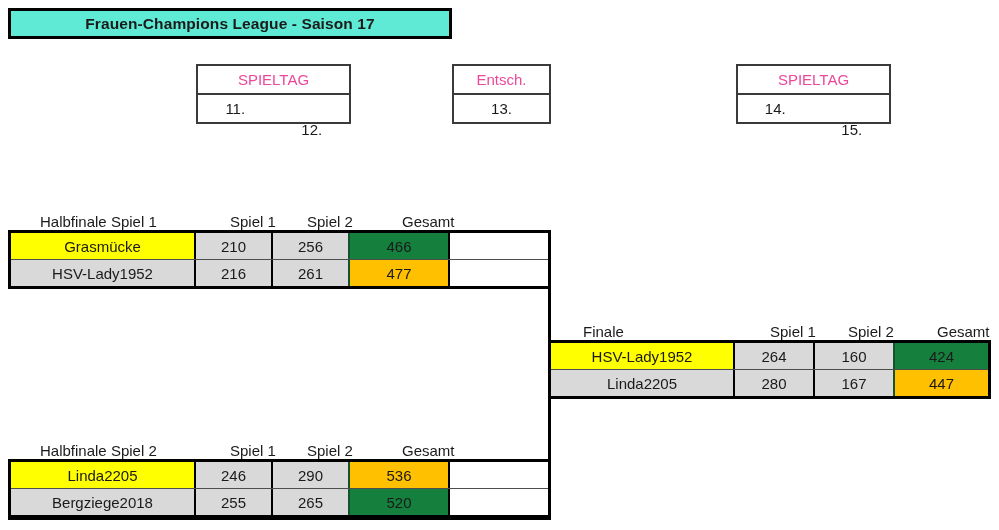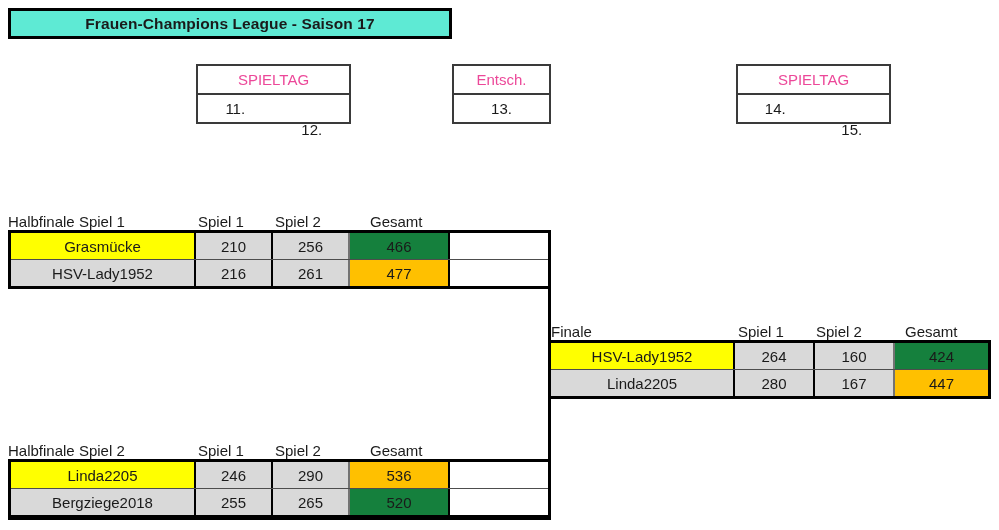--- a/index.html
+++ b/index.html
@@ -65,41 +65,42 @@
   .match .colheads {
     position: relative;
     height: 22px;
   }
   .match .colheads span {
     position: absolute;
     bottom: 0;
     font-size: 15px;
     color: #1a1a1a;
     white-space: nowrap;
+    margin-left: 32px;
   }
   .match .grid {
     border: 3px solid #000000;
     background: #ffffff;
   }
   .match .row { display: flex; height: 26px; }
   .match .row + .row { border-top: 1px solid #4d4d4d; }
   .match .c {
     box-sizing: border-box;
     display: flex; align-items: center; justify-content: center;
     font-size: 15px;
     color: #1a1a1a;
     border-right: 2px solid #000000;
     overflow: hidden;
     white-space: nowrap;
   }
   .match .c:last-child { border-right: none; }
   .c-name   { background: #D9D9D9; }
   .c-name.win { background: #FFFF00; }
   .c-score  { background: #D9D9D9; border-right-width: 1px; border-right-color: #4d4d4d; }
-  .c-score.last-score { border-right: 2px solid #737373; }
+  .c-score.last-score { border-right: 2px solid #14532d; }
   .c-total  { background: #15803d; }
   .c-total.hl { background: #FFC000; }
   .c-blank   { background: #ffffff; }
 
   
   #sf1 { left: 8px; top: 208px; width: 543px; }
   #sf2 { left: 8px; top: 437px; width: 543px; }
   .sf .c-name  { width: 185px; }
   .sf .c-score { width: 77px; }
   .sf .c-total { width: 100px; }

